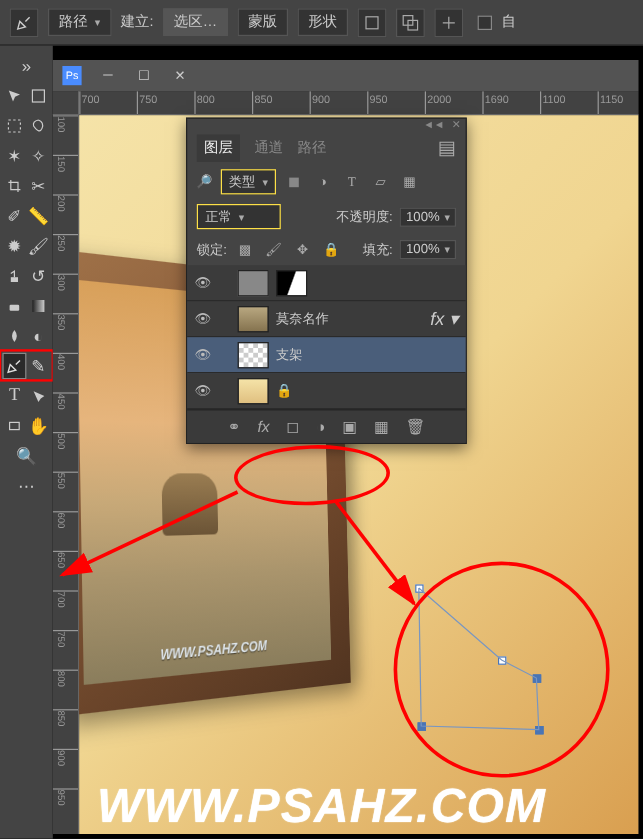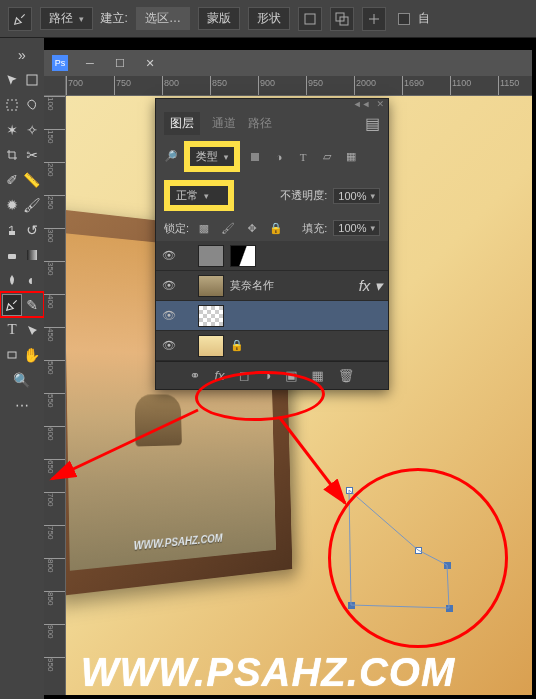--- a/index.html
+++ b/index.html
@@ -45,21 +45,21 @@
 .tool-red-highlight { outline: 2px solid #f00; outline-offset: -1px; }
 
 
 .panel { position: absolute; top: 98px; left: 155px; width: 234px; background: #444; border: 1px solid #222; box-shadow: 0 4px 12px rgba(0,0,0,.5); z-index: 20; }
 .panel-top { height: 10px; display: flex; justify-content: flex-end; padding-right: 4px; gap: 6px; align-items: center; color: #888; font-size: 9px; }
 .panel-tabs { height: 28px; display: flex; align-items: center; padding: 0 8px; gap: 12px; }
 .panel-tab { color: #888; font-size: 12px; cursor: pointer; }
 .panel-tab.active { color: #eee; background: #3a3a3a; padding: 3px 6px; }
 .panel-menu { margin-left: auto; color: #aaa; }
 .panel-row { display: flex; align-items: center; padding: 4px 8px; gap: 6px; color: #ccc; font-size: 11px; }
-.filter-type { background: #333; padding: 2px 6px; border: 6px solid #fde047; display: flex; align-items: center; gap: 4px; }
+.filter-type { background: #333; padding: 2px 6px; border: 1px solid #fde047; display: flex; align-items: center; gap: 4px; }
 .mini-btn { width: 18px; height: 18px; display: flex; align-items: center; justify-content: center; color: #aaa; border: 1px solid transparent; }
 .pct-box { background: #333; border: 1px solid #555; padding: 1px 4px; display: flex; align-items: center; gap: 2px; }
 
 
 .layer-list { background: #3b3b3b; }
 .layer { display: flex; align-items: center; height: 30px; border-bottom: 1px solid #2a2a2a; padding: 0 6px; gap: 6px; color: #ccc; font-size: 11px; }
 .layer.selected { background: #4a5e7a; }
 .eye { width: 14px; height: 14px; display: flex; align-items: center; justify-content: center; color: #bbb; }
 .thumb { width: 26px; height: 22px; background: #888; border: 1px solid #222; }
 .thumb.checker { background: repeating-conic-gradient(#ccc 0% 25%, #fff 0% 50%) 0 0/8px 8px; }
@@ -341,20 +341,21 @@
         <div class="eye">👁</div>
         <div style="width: 10px;"></div>
         <div class="thumb monet-thumb"></div>
         <div class="name">莫奈名作</div>
         <span class="fx">fx ▾</span>
       </div>
       <div class="layer selected">
         <div class="eye">👁</div>
         <div style="width: 10px;"></div>
         <div class="thumb checker"></div>
+        <div class="name">支架</div>
       </div>
       <div class="layer">
         <div class="eye">👁</div>
         <div style="width: 10px;"></div>
         <div class="thumb bg-thumb"></div>
         <span class="lock-icon">🔒</span>
       </div>
     </div>
   <div class="panel-footer">
     <span>⚭</span>

